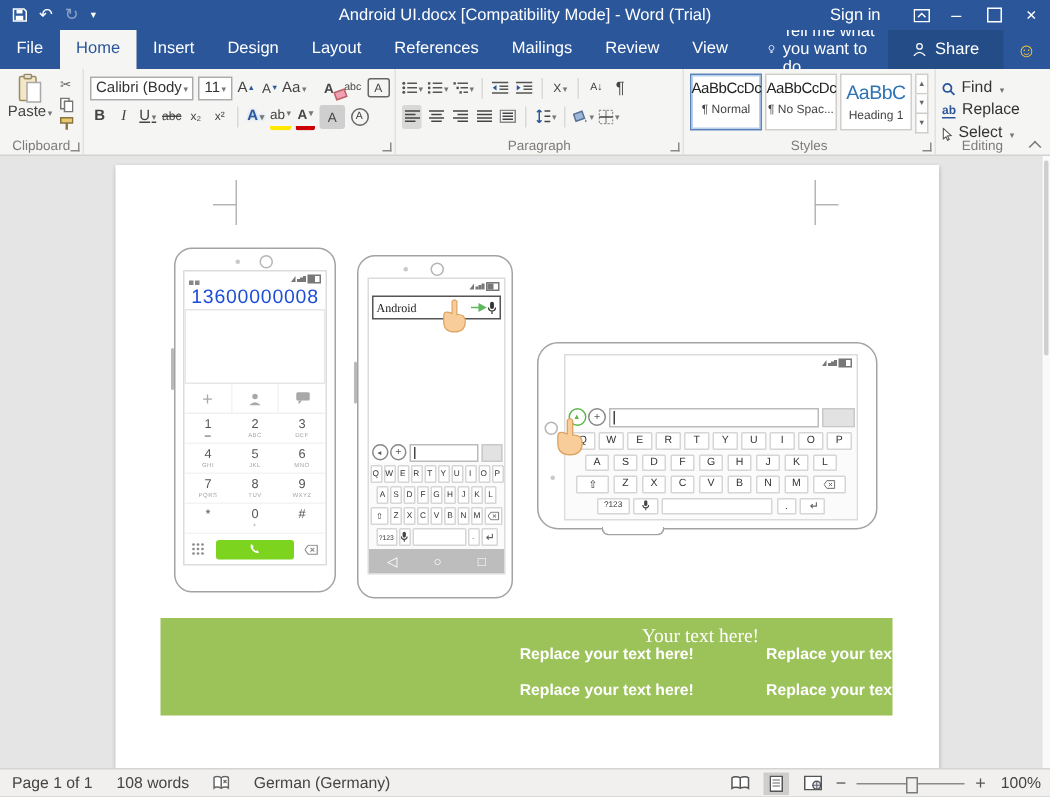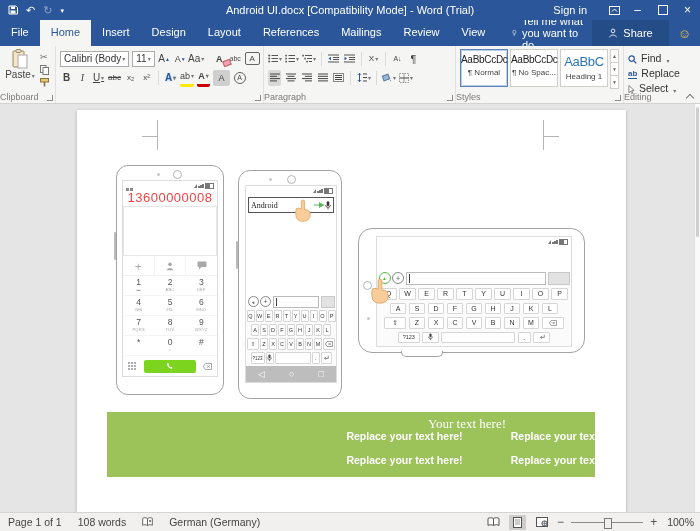--- a/index.html
+++ b/index.html
@@ -18,21 +18,21 @@
   
   .tabrow{height:26px;background:#2b579a;display:flex;align-items:stretch;color:#fff;font-size:11px;}
   .tab{padding:6px 11px 0;cursor:default;}
   .tab.active{background:#f5f5f4;color:#2b579a;}
   .tellme{display:flex;align-items:center;gap:5px;margin-left:16px;}
   .share{margin-left:auto;display:flex;align-items:center;gap:5px;padding:0 16px;background:#244c87;}
   .smiley{display:flex;align-items:center;padding:0 9px;color:#ffc83d;font-size:13px;}
   
   .ribbon{position:relative;height:57px;background:#f5f5f4;border-bottom:1px solid #d4d2cf;display:flex;font-size:10px;color:#444;}
   .rgroup{position:relative;box-sizing:border-box;height:100%;border-right:1px solid #e2e1df;padding:3px 4px 13px;}
-  .glabel{position:absolute;bottom:1px;left:0;right:0;text-align:left;font-size:9px;color:#7d7b78;}
+  .glabel{position:absolute;bottom:1px;left:0;right:0;text-align:center;font-size:9px;color:#7d7b78;}
   .launcher{position:absolute;right:2px;bottom:2px;width:5px;height:5px;border-right:1px solid #8c8a87;border-bottom:1px solid #8c8a87;}
   .rrow{display:flex;align-items:center;gap:3px;height:19px;}
   .rbtn{display:flex;align-items:center;justify-content:center;min-width:13px;height:16px;border-radius:2px;cursor:default;white-space:nowrap;}
   .rbtn.on{background:#d8d8d6;}
   .dd::after{content:"▾";font-size:6px;color:#777;margin-left:1px;}
   .combo{background:#fff;border:1px solid #ababab;height:14px;display:flex;align-items:center;font-size:10px;padding:0 3px;color:#333;white-space:nowrap;}
   .sep{width:1px;height:14px;background:#dbdad8;margin:0 2px;}
   .pastewrap{display:flex;gap:4px;}
   .pastebig{display:flex;flex-direction:column;align-items:center;width:32px;font-size:10px;color:#444;}
   .clipcol{display:flex;flex-direction:column;justify-content:flex-start;gap:3px;padding-top:2px;}
@@ -79,21 +79,21 @@
   .screen{position:absolute;border:1px solid #dcdcdc;background:#fff;box-sizing:border-box;display:flex;flex-direction:column;overflow:hidden;}
   .sicons{display:flex;align-items:center;gap:1.5px;}
   .s-tri{width:0;height:0;border-left:3px solid transparent;border-bottom:4px solid #777;}
   .s-bars{display:flex;align-items:flex-end;gap:.5px;}
   .s-bars i{width:1.5px;background:#777;display:block;}
   .s-batt{width:7px;height:4px;border:1px solid #777;position:relative;}
   .s-batt i{position:absolute;left:0;top:0;bottom:0;width:4px;background:#777;display:block;}
   .sq{width:3px;height:3px;background:#888;display:inline-block;margin-right:1px;}
   
   .p1status{height:8px;display:flex;justify-content:space-between;align-items:center;padding:1px 3px 0;}
-  .p1number{height:15px;font-size:13px;text-align:center;color:#ef4444;letter-spacing:.5px;line-height:15px;}
+  .p1number{height:15px;font-size:13px;text-align:center;color:#1d4ed8;letter-spacing:.5px;line-height:15px;}
   .p1empty{height:49px;border:1px solid #e6e6e6;margin:1px 0 0;}
   .p1actions{height:19px;display:flex;align-items:center;border-bottom:1px solid #f0f0f0;}
   .p1actions .cell{flex:1;display:flex;align-items:center;justify-content:center;height:100%;}
   .p1actions .cell + .cell{border-left:1px solid #f4f4f4;}
   .i-plus::after{content:"+";font-size:12px;color:#aaa;line-height:1;}
   #dialpad{display:grid;grid-template-columns:1fr 1fr 1fr;}
   .dialkey{height:19px;text-align:center;border-bottom:1px solid #f4f4f4;cursor:default;}
   .dialdigit{font-size:8.5px;color:#555;line-height:10px;margin-top:1px;}
   .dialsub{font-size:4px;color:#a5a5a5;line-height:5px;letter-spacing:.3px;}
   .p1call{height:20px;display:flex;align-items:center;justify-content:space-between;padding:0 5px;}

